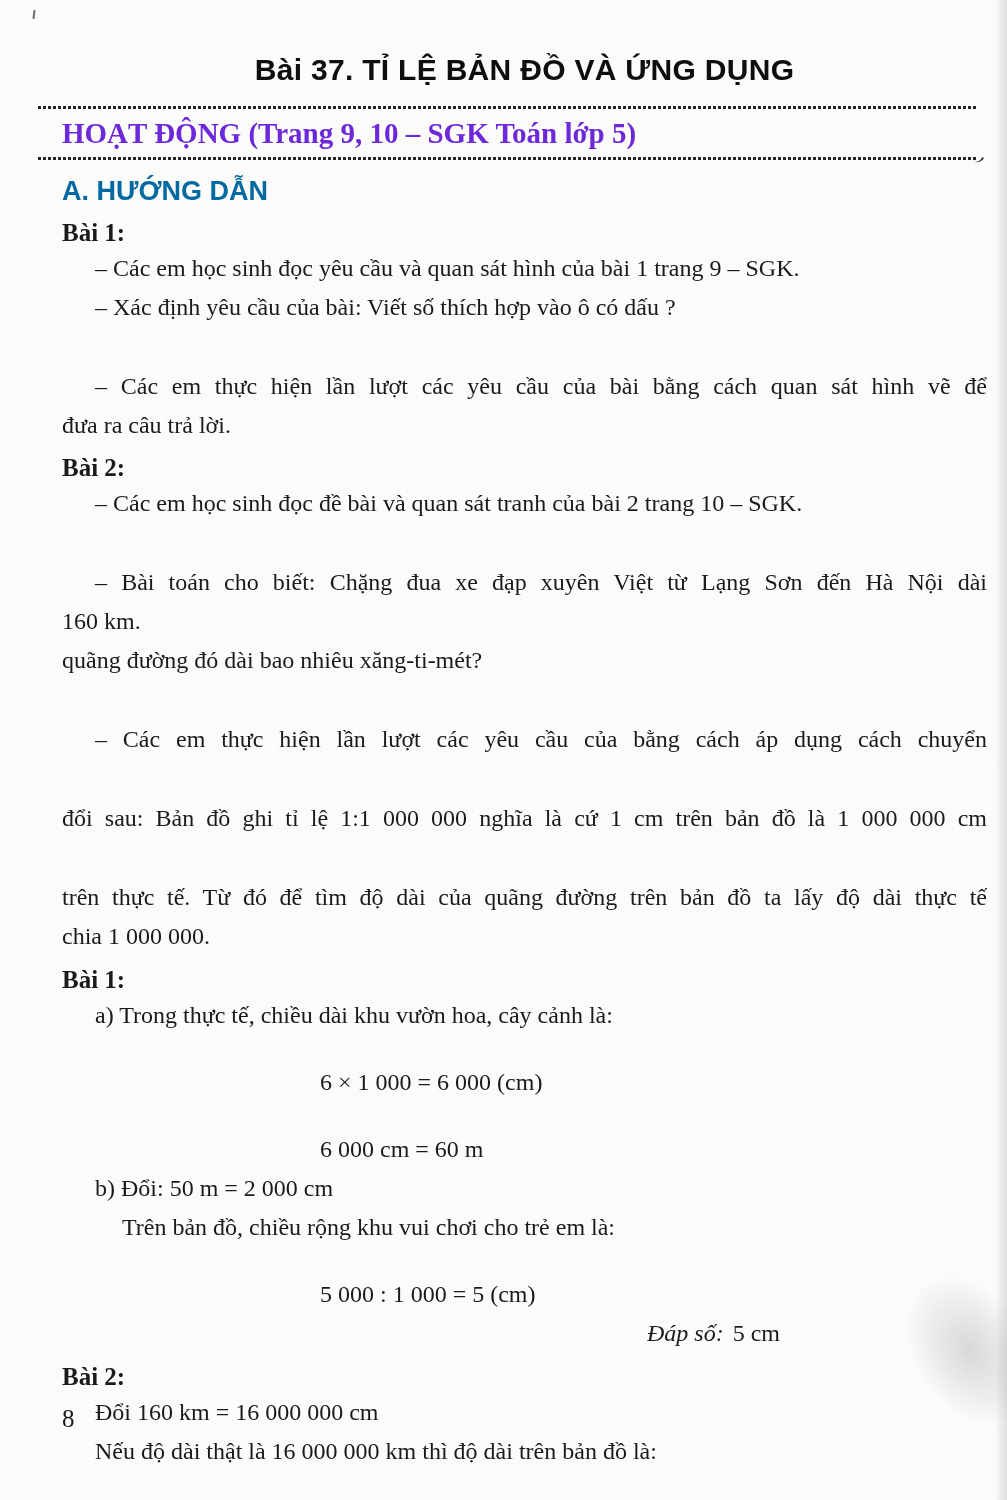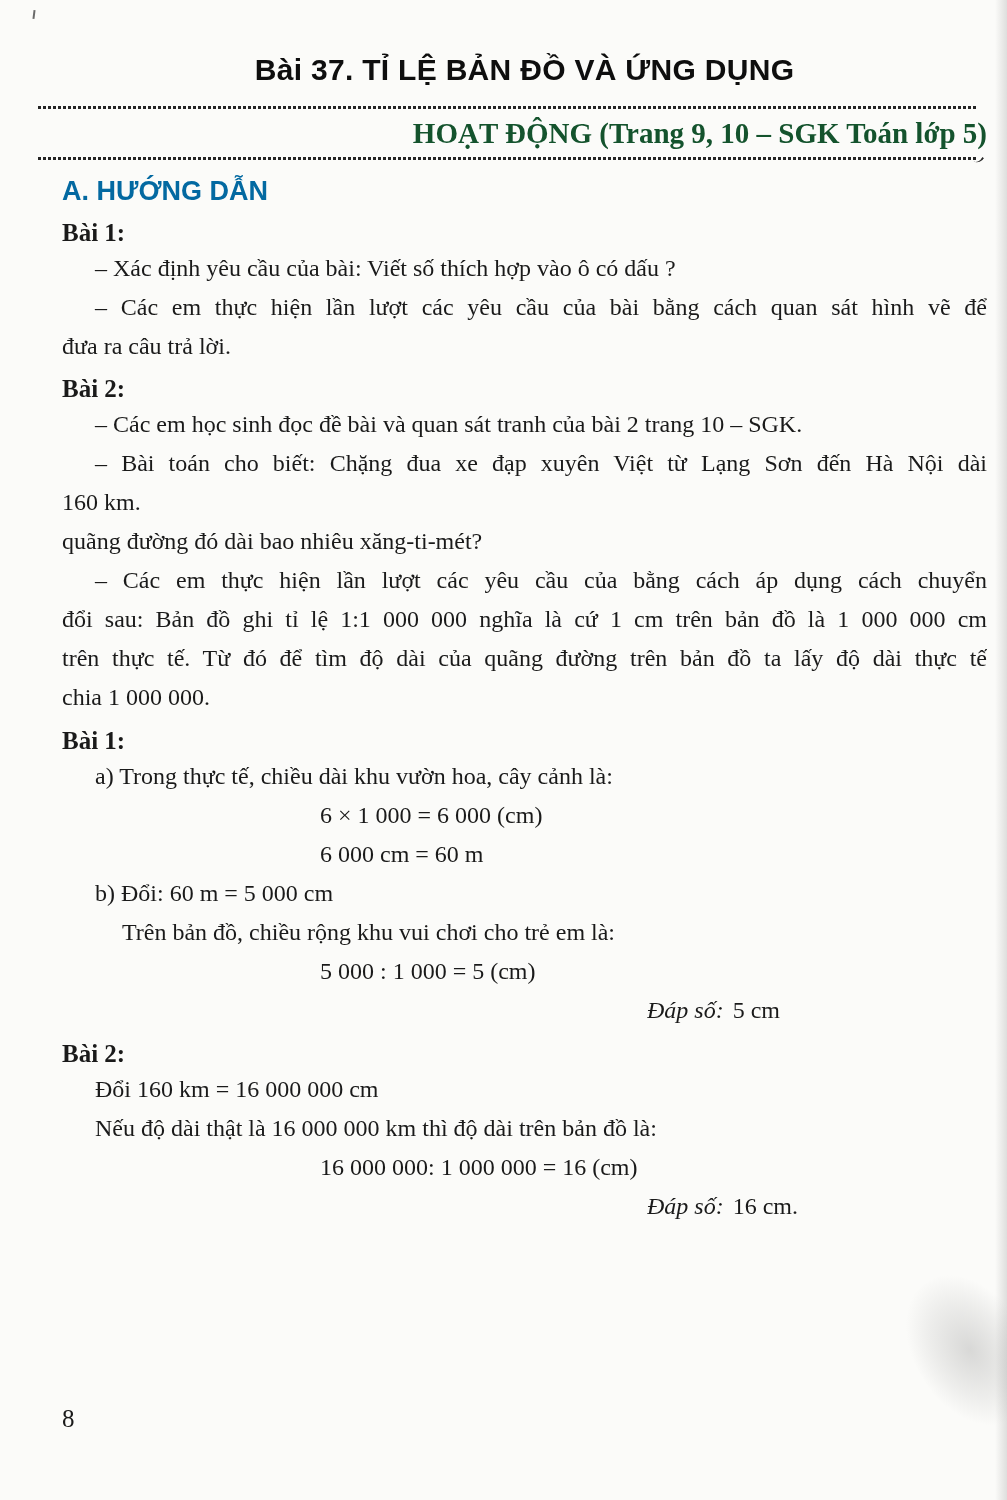--- a/index.html
+++ b/index.html
@@ -35,22 +35,22 @@
     background-image: repeating-linear-gradient(to right, #242424 0px, #242424 3px, rgba(0,0,0,0) 3px, rgba(0,0,0,0) 5px);
   }
   .rule-top { margin-top: 18px; }
   .rule-bottom { margin-bottom: 0; }
 
   .subtitle {
     margin: 5px 0;
     font-size: 29px;
     line-height: 38px;
     font-weight: bold;
-    text-align: right;
-    color: #14532d;
+    text-align: left;
+    color: #6d28d9;
   }
   .rule-curl {
     position: absolute;
     right: 24px; top: 155px;
     width: 9px; height: 8px;
     border-right: 2.5px solid #2a2a2a;
     border-bottom-right-radius: 8px;
     transform: rotate(26deg);
   }
 
@@ -74,22 +74,22 @@
 
   .line {
     margin: 0;
     font-size: 24px;
     line-height: 39px;
     height: 39px;
     overflow: hidden;
   }
   .indent { text-indent: 33px; }
   .indent2 { text-indent: 60px; }
-  .jl { text-align: justify; text-align-last: justify; }
-  .eq { margin-left: 258px; }
+  .jl { text-align: justify; text-align-last: justify; margin-top: 40px; }
+  .eq { margin-left: 258px; margin-top: 28px; }
   .ans { margin-left: 585px; }
   .ans-label { font-style: italic; padding-right: 9px; }
 
   .pageno {
     position: absolute;
     left: 62px; top: 1403px;
     font-size: 25px;
     line-height: 32px;
   }
 
@@ -122,40 +122,41 @@
   <div class="content">
     <h1 class="title sans">Bài 37. TỈ LỆ BẢN ĐỒ VÀ ỨNG DỤNG</h1>
 
     <div class="rule rule-top"></div>
     <h2 class="subtitle">HOẠT ĐỘNG (Trang 9, 10 – SGK Toán lớp 5)</h2>
     <div class="rule rule-bottom"></div>
 
     <h3 class="heading sans">A. HƯỚNG DẪN</h3>
 
     <p class="exlabel">Bài 1:</p>
+    <p class="line indent">– Các em học sinh đọc yêu cầu và quan sát hình của bài 1 trang 9 – SGK.</p>
     <p class="line indent">– Xác định yêu cầu của bài: Viết số thích hợp vào ô có dấu ?</p>
     <p class="line indent jl">– Các em thực hiện lần lượt các yêu cầu của bài bằng cách quan sát hình vẽ để</p>
     <p class="line">đưa ra câu trả lời.</p>
 
     <p class="exlabel tight">Bài 2:</p>
     <p class="line indent">– Các em học sinh đọc đề bài và quan sát tranh của bài 2 trang 10 – SGK.</p>
     <p class="line indent jl">– Bài toán cho biết: Chặng đua xe đạp xuyên Việt từ Lạng Sơn đến Hà Nội dài</p>
     <p class="line">160 km.</p>
     <p class="line">quãng đường đó dài bao nhiêu xăng-ti-mét?</p>
     <p class="line indent jl">– Các em thực hiện lần lượt các yêu cầu của bằng cách áp dụng cách chuyển</p>
     <p class="line jl">đổi sau: Bản đồ ghi tỉ lệ 1:1 000 000 nghĩa là cứ 1 cm trên bản đồ là 1 000 000 cm</p>
     <p class="line jl">trên thực tế. Từ đó để tìm độ dài của quãng đường trên bản đồ ta lấy độ dài thực tế</p>
     <p class="line">chia 1 000 000.</p>
 
 
     <p class="exlabel mt8">Bài 1:</p>
     <p class="line indent">a) Trong thực tế, chiều dài khu vườn hoa, cây cảnh là:</p>
     <p class="line eq">6 × 1 000 = 6 000 (cm)</p>
     <p class="line eq">6 000 cm = 60 m</p>
-    <p class="line indent">b) Đổi: 60 m = 5 000 cm</p>
+    <p class="line indent">b) Đổi: 50 m = 2 000 cm</p>
     <p class="line indent2">Trên bản đồ, chiều rộng khu vui chơi cho trẻ em là:</p>
     <p class="line eq">5 000 : 1 000 = 5 (cm)</p>
     <p class="line ans"><span class="ans-label">Đáp số:</span><span>5 cm</span></p>
 
     <p class="exlabel mt8">Bài 2:</p>
     <p class="line indent">Đổi 160 km = 16 000 000 cm</p>
     <p class="line indent">Nếu độ dài thật là 16 000 000 km thì độ dài trên bản đồ là:</p>
     <p class="line eq">16 000 000: 1 000 000 = 16 (cm)</p>
     <p class="line ans"><span class="ans-label">Đáp số:</span><span>16 cm.</span></p>
   </div>

